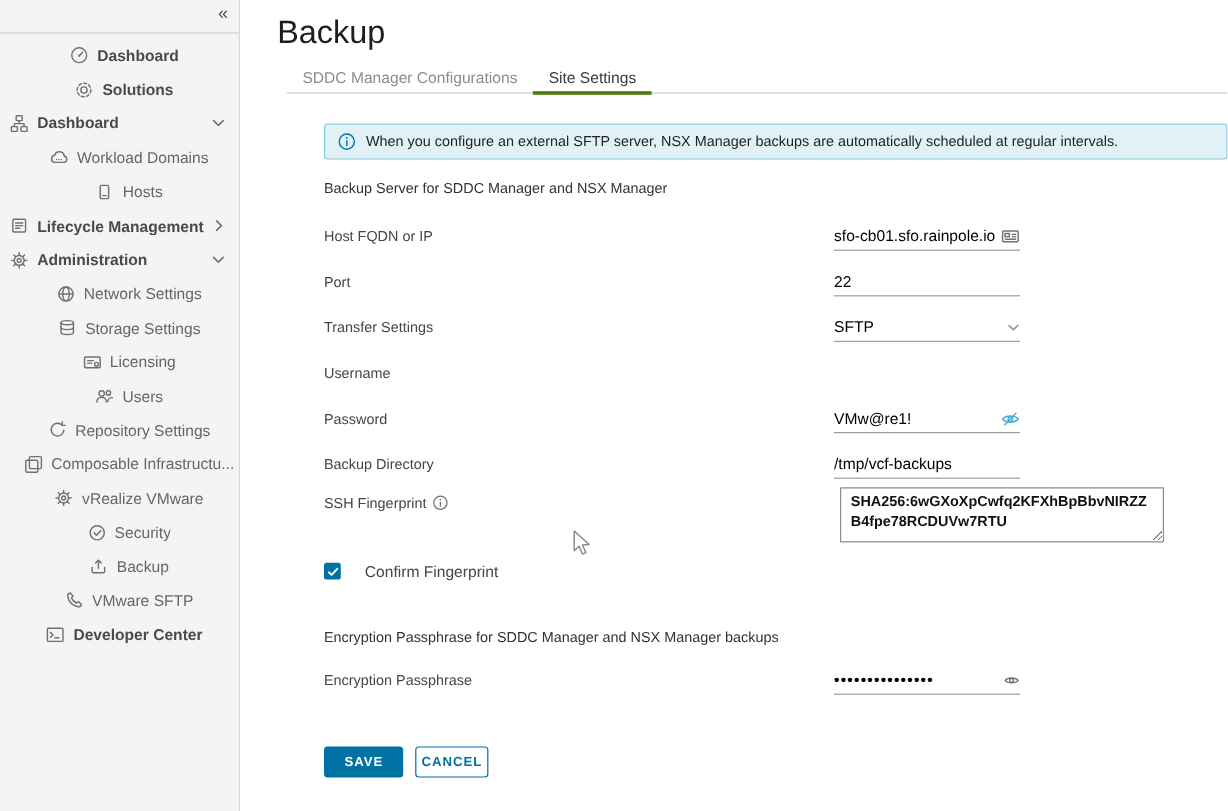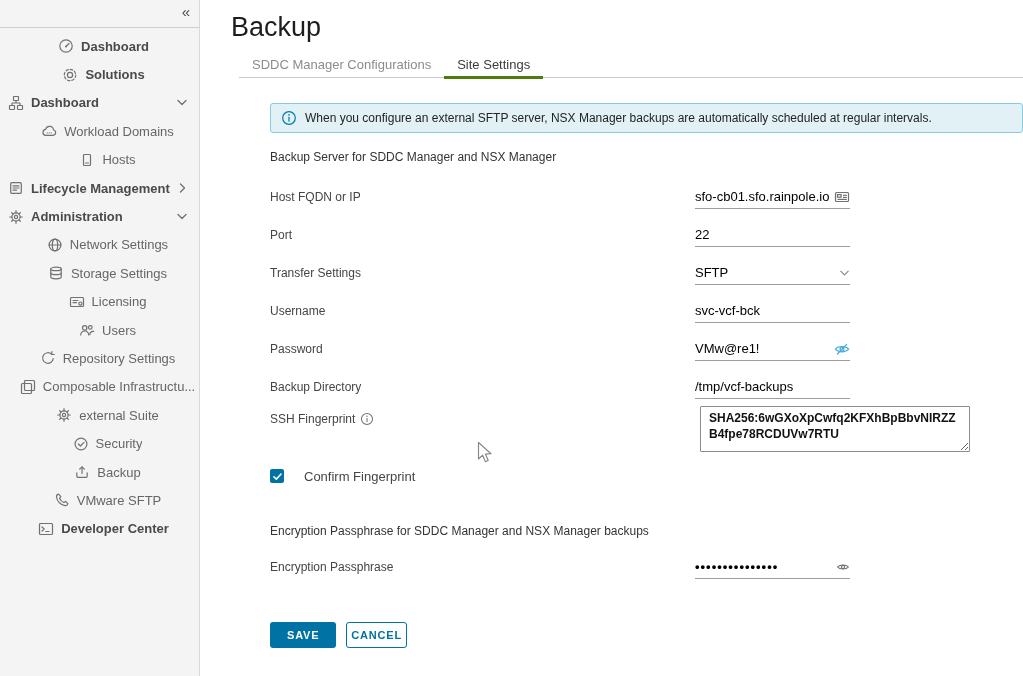--- a/index.html
+++ b/index.html
@@ -269,21 +269,21 @@
             <line x1="12.2" y1="8" x2="14.3" y2="8"></line>
             <line x1="10.97" y1="10.97" x2="12.45" y2="12.45"></line>
             <line x1="8" y1="12.2" x2="8" y2="14.3"></line>
             <line x1="5.03" y1="10.97" x2="3.55" y2="12.45"></line>
             <line x1="3.8" y1="8" x2="1.7" y2="8"></line>
             <line x1="5.03" y1="5.03" x2="3.55" y2="3.55"></line>
             <line x1="8" y1="3.8" x2="8" y2="1.7"></line>
             <line x1="10.97" y1="5.03" x2="12.45" y2="3.55"></line>
           </svg>
         </span>
-      <span class="nav-label">external Suite</span>
+      <span class="nav-label">vRealize VMware</span>
     </div>
 
     <div class="nav-item sub">
       <span class="icn">
           <svg viewBox="0 0 16 16" width="16" height="16">
             <circle cx="8" cy="8" r="5.9"></circle>
             <path d="M5.4 8 l2 2 l3.6 -3.6"></path>
           </svg>
         </span>
       <span class="nav-label">Security</span>
@@ -375,23 +375,20 @@
       <span class="ficon">
           <svg width="11" height="8" viewBox="0 0 11 8" fill="none" stroke="#8c8c8c" stroke-width="1.2">
             <path d="M1.5 1.8 L5.5 5.8 L9.5 1.8"></path>
           </svg>
         </span>
     </div>
   </div>
 
   <div class="row">
     <div class="flabel">Username</div>
-    <div class="field">
-      <input type="text" value="svc-vcf-bck" style="">
-    </div>
   </div>
 
   <div class="row">
     <div class="flabel">Password</div>
     <div class="field">
       <input type="text" value="VMw@re1!" style="">
       <span class="ficon">
           <svg width="16" height="16" viewBox="0 0 16 16" fill="none" stroke="#49afd9" stroke-width="1.3" stroke-linecap="round">
             <path d="M1.5 8.2 C4 4.8, 12 4.8, 14.5 8.2 C12 11.6, 4 11.6, 1.5 8.2 Z"></path>
             <circle cx="8" cy="8.2" r="1.9"></circle>

